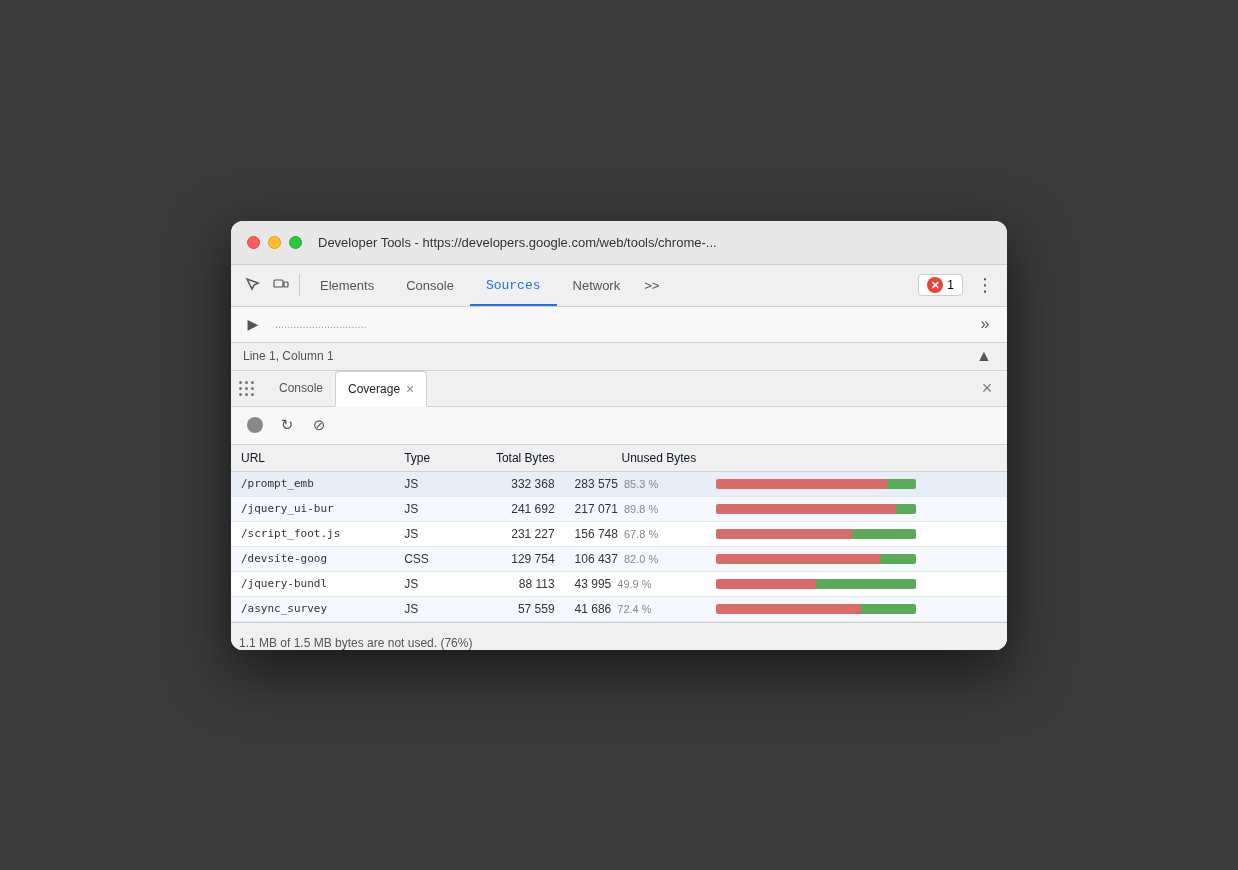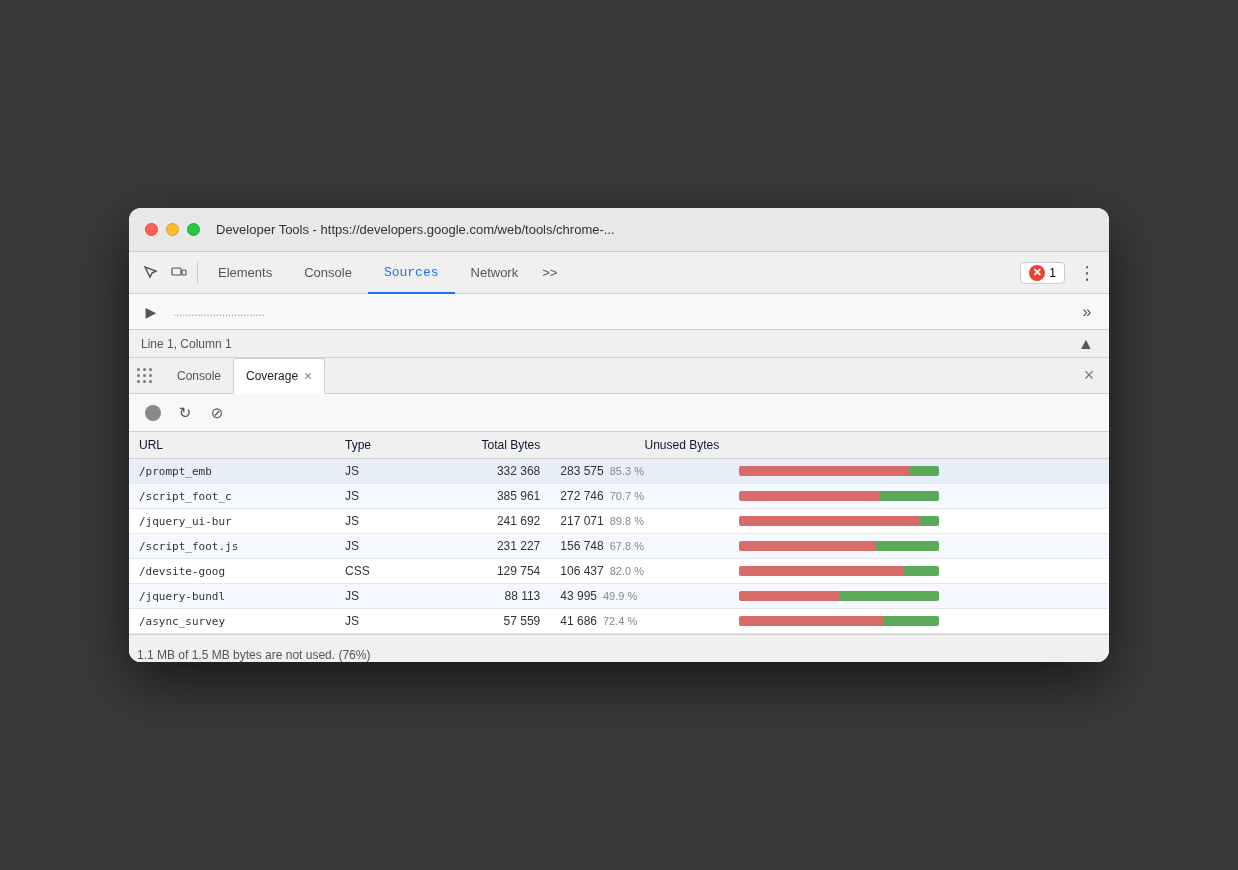--- a/index.html
+++ b/index.html
@@ -5,21 +5,21 @@
     * { box-sizing: border-box; margin: 0; padding: 0; }
     body {
       background: #3a3a3a;
       display: flex;
       justify-content: center;
       align-items: center;
       min-height: 100vh;
       font-family: -apple-system, BlinkMacSystemFont, 'Helvetica Neue', Arial, sans-serif;
     }
     .window {
-      width: 980px;
+      width: 776px;
       border-radius: 12px;
       overflow: hidden;
       box-shadow: 0 20px 60px rgba(0,0,0,0.6);
       background: #f0f0f0;
     }
     .titlebar {
       background: #e8e8e8;
       height: 44px;
       display: flex;
       align-items: center;
@@ -426,34 +426,20 @@
       <span style="margin-right:6px;margin-top:20px;">283 575</span><span class="pct">85.3 %</span>
     </td>
     <td style="padding: 5px 10px; min-width:220px;">
       <div style="display:flex; height:10px; border-radius:2px; overflow:hidden; width:200px;">
         <div style="width:171px; background:#d96b6b; height:100%;"></div>
         <div style="width:29px; background:#5aaa5a; height:100%;"></div>
       </div>
     </td>
   </tr>
             <tr>
-    <td class="url-cell">/script_foot_c</td>
-    <td class="type-cell">JS</td>
-    <td class="num">385 961</td>
-    <td>
-      <span style="margin-right:6px;">272 746</span><span class="pct">70.7 %</span>
-    </td>
-    <td style="padding: 5px 10px; min-width:220px;">
-      <div style="display:flex; height:10px; border-radius:2px; overflow:hidden; width:200px;">
-        <div style="width:141px; background:#d96b6b; height:100%;"></div>
-        <div style="width:59px; background:#5aaa5a; height:100%;"></div>
-      </div>
-    </td>
-  </tr>
-            <tr>
     <td class="url-cell">/jquery_ui-bur</td>
     <td class="type-cell">JS</td>
     <td class="num">241 692</td>
     <td>
       <span style="margin-right:6px;margin-top:20px;">217 071</span><span class="pct">89.8 %</span>
     </td>
     <td style="padding: 5px 10px; min-width:220px;">
       <div style="display:flex; height:10px; border-radius:2px; overflow:hidden; width:200px;">
         <div style="width:180px; background:#d96b6b; height:100%;"></div>
         <div style="width:20px; background:#5aaa5a; height:100%;"></div>

